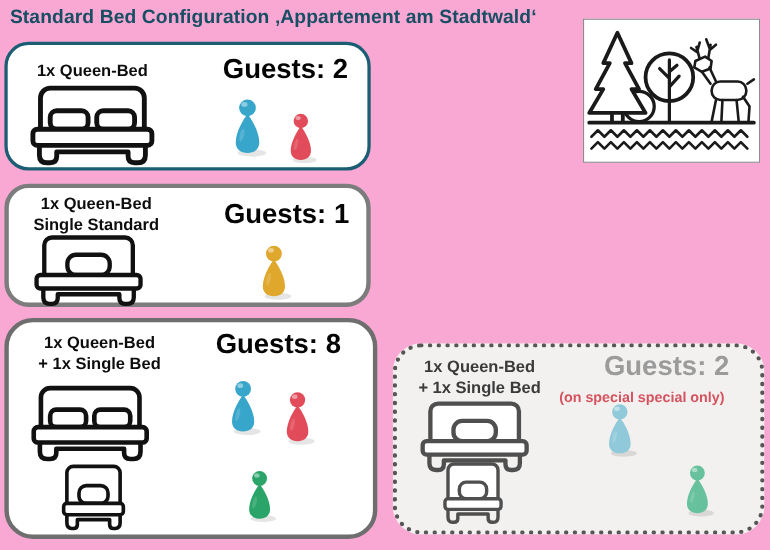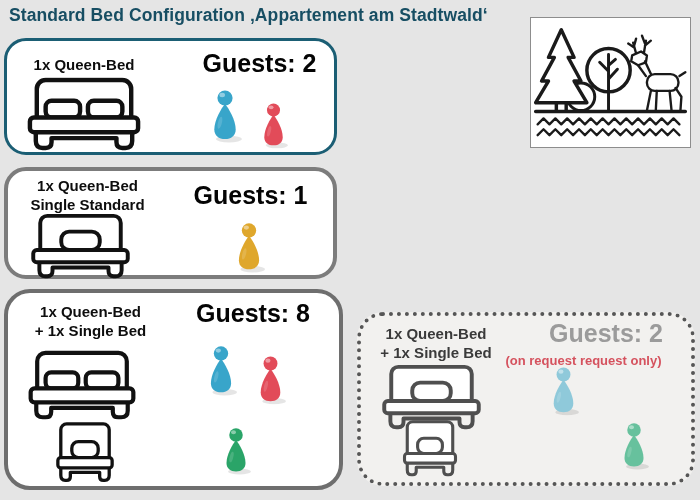--- a/index.html
+++ b/index.html
@@ -1,17 +1,17 @@
 <!DOCTYPE html>
 <html><head>
 <meta charset="utf-8">
 <style>
   html,body { margin:0; padding:0; background:#ffffff; }
   .stage {
-    position:relative; width:700px; height:500px; background:#e5e5e5;
+    position:relative; width:700px; height:500px; background:#f9a8d4;
     font-family:"Liberation Sans", sans-serif; overflow:hidden;
   }
   .title {
     position:absolute; left:9px; top:5px;
     font-size:17.5px; font-weight:800; letter-spacing:.1px; white-space:nowrap;
   }
   .card {
     position:absolute; box-sizing:border-box; background:#ffffff;
     border-style:solid; border-width:3.5px;padding-left:20px;
   }
@@ -95,21 +95,21 @@
     <svg class="pawn" style="left: 251px; top: 61px; width: 31px; height: 47px; fill: rgb(226, 75, 89);" viewBox="0 0 64 96">
         <use href="#pawn"></use>
       </svg>
   </section>
 
   <section class="card c2" style="border-color: rgb(124, 124, 124);">
     <div class="label" style="left:2px;top:5px;width:155px">
       <div>1x Queen-Bed</div>
       <div>Single Standard</div>
     </div>
-    <div class="guests" style="left:175px;top:10px;width:135px">Guests: 1</div>
+    <div class="guests" style="left:185px;top:10px;width:135px">Guests: 1</div>
     <svg class="bed" style="left: 20px; top: 42px; width: 105px; height: 67px; color: rgb(17, 17, 17);" viewBox="0 0 120 76">
         <use href="#bed-queen-1p"></use>
       </svg>
     <svg class="pawn" style="left: 224px; top: 51px; width: 34px; height: 51px; fill: rgb(223, 167, 44);" viewBox="0 0 64 96">
         <use href="#pawn"></use>
       </svg>
   </section>
 
   <section class="card c3" style="border-color: rgb(110, 110, 110);">
     <div class="label" style="left:5px;top:9px;width:155px">
@@ -133,21 +133,21 @@
         <use href="#pawn"></use>
       </svg>
   </section>
 
   <section class="card c4" style="border-color: rgb(86, 86, 86); background-color: rgb(242, 241, 239);">
     <div class="label" style="left: 0px; top: 8px; width: 150px; color: rgb(58, 58, 58);">
       <div>1x Queen-Bed</div>
       <div>+ 1x Single Bed</div>
     </div>
     <div class="guests" style="left: 175px; top: 3px; width: 140px; color: rgb(155, 155, 155);">Guests: 2</div>
-    <div class="note" style="left: 115px; top: 37px; width: 215px; color: rgb(213, 82, 94);">(on request request only)</div>
+    <div class="note" style="left: 115px; top: 37px; width: 215px; color: rgb(213, 82, 94);">(on special special only)</div>
     <svg class="bed" style="left: 18px; top: 48px; width: 105px; height: 67px; color: rgb(79, 79, 79);" viewBox="0 0 120 76">
         <use href="#bed-queen-1p"></use>
       </svg>
     <svg class="bed" style="left: 40px; top: 103px; width: 58px; height: 62px; color: rgb(79, 79, 79);" viewBox="0 0 84 90">
         <use href="#bed-single"></use>
       </svg>
     <svg class="pawn" style="left: 186px; top: 50px; width: 33px; height: 50px; fill: rgb(143, 201, 218);" viewBox="0 0 64 96">
         <use href="#pawn"></use>
       </svg>
     <svg class="pawn" style="left: 257px; top: 106px; width: 32px; height: 48px; fill: rgb(103, 193, 157);" viewBox="0 0 64 96">

